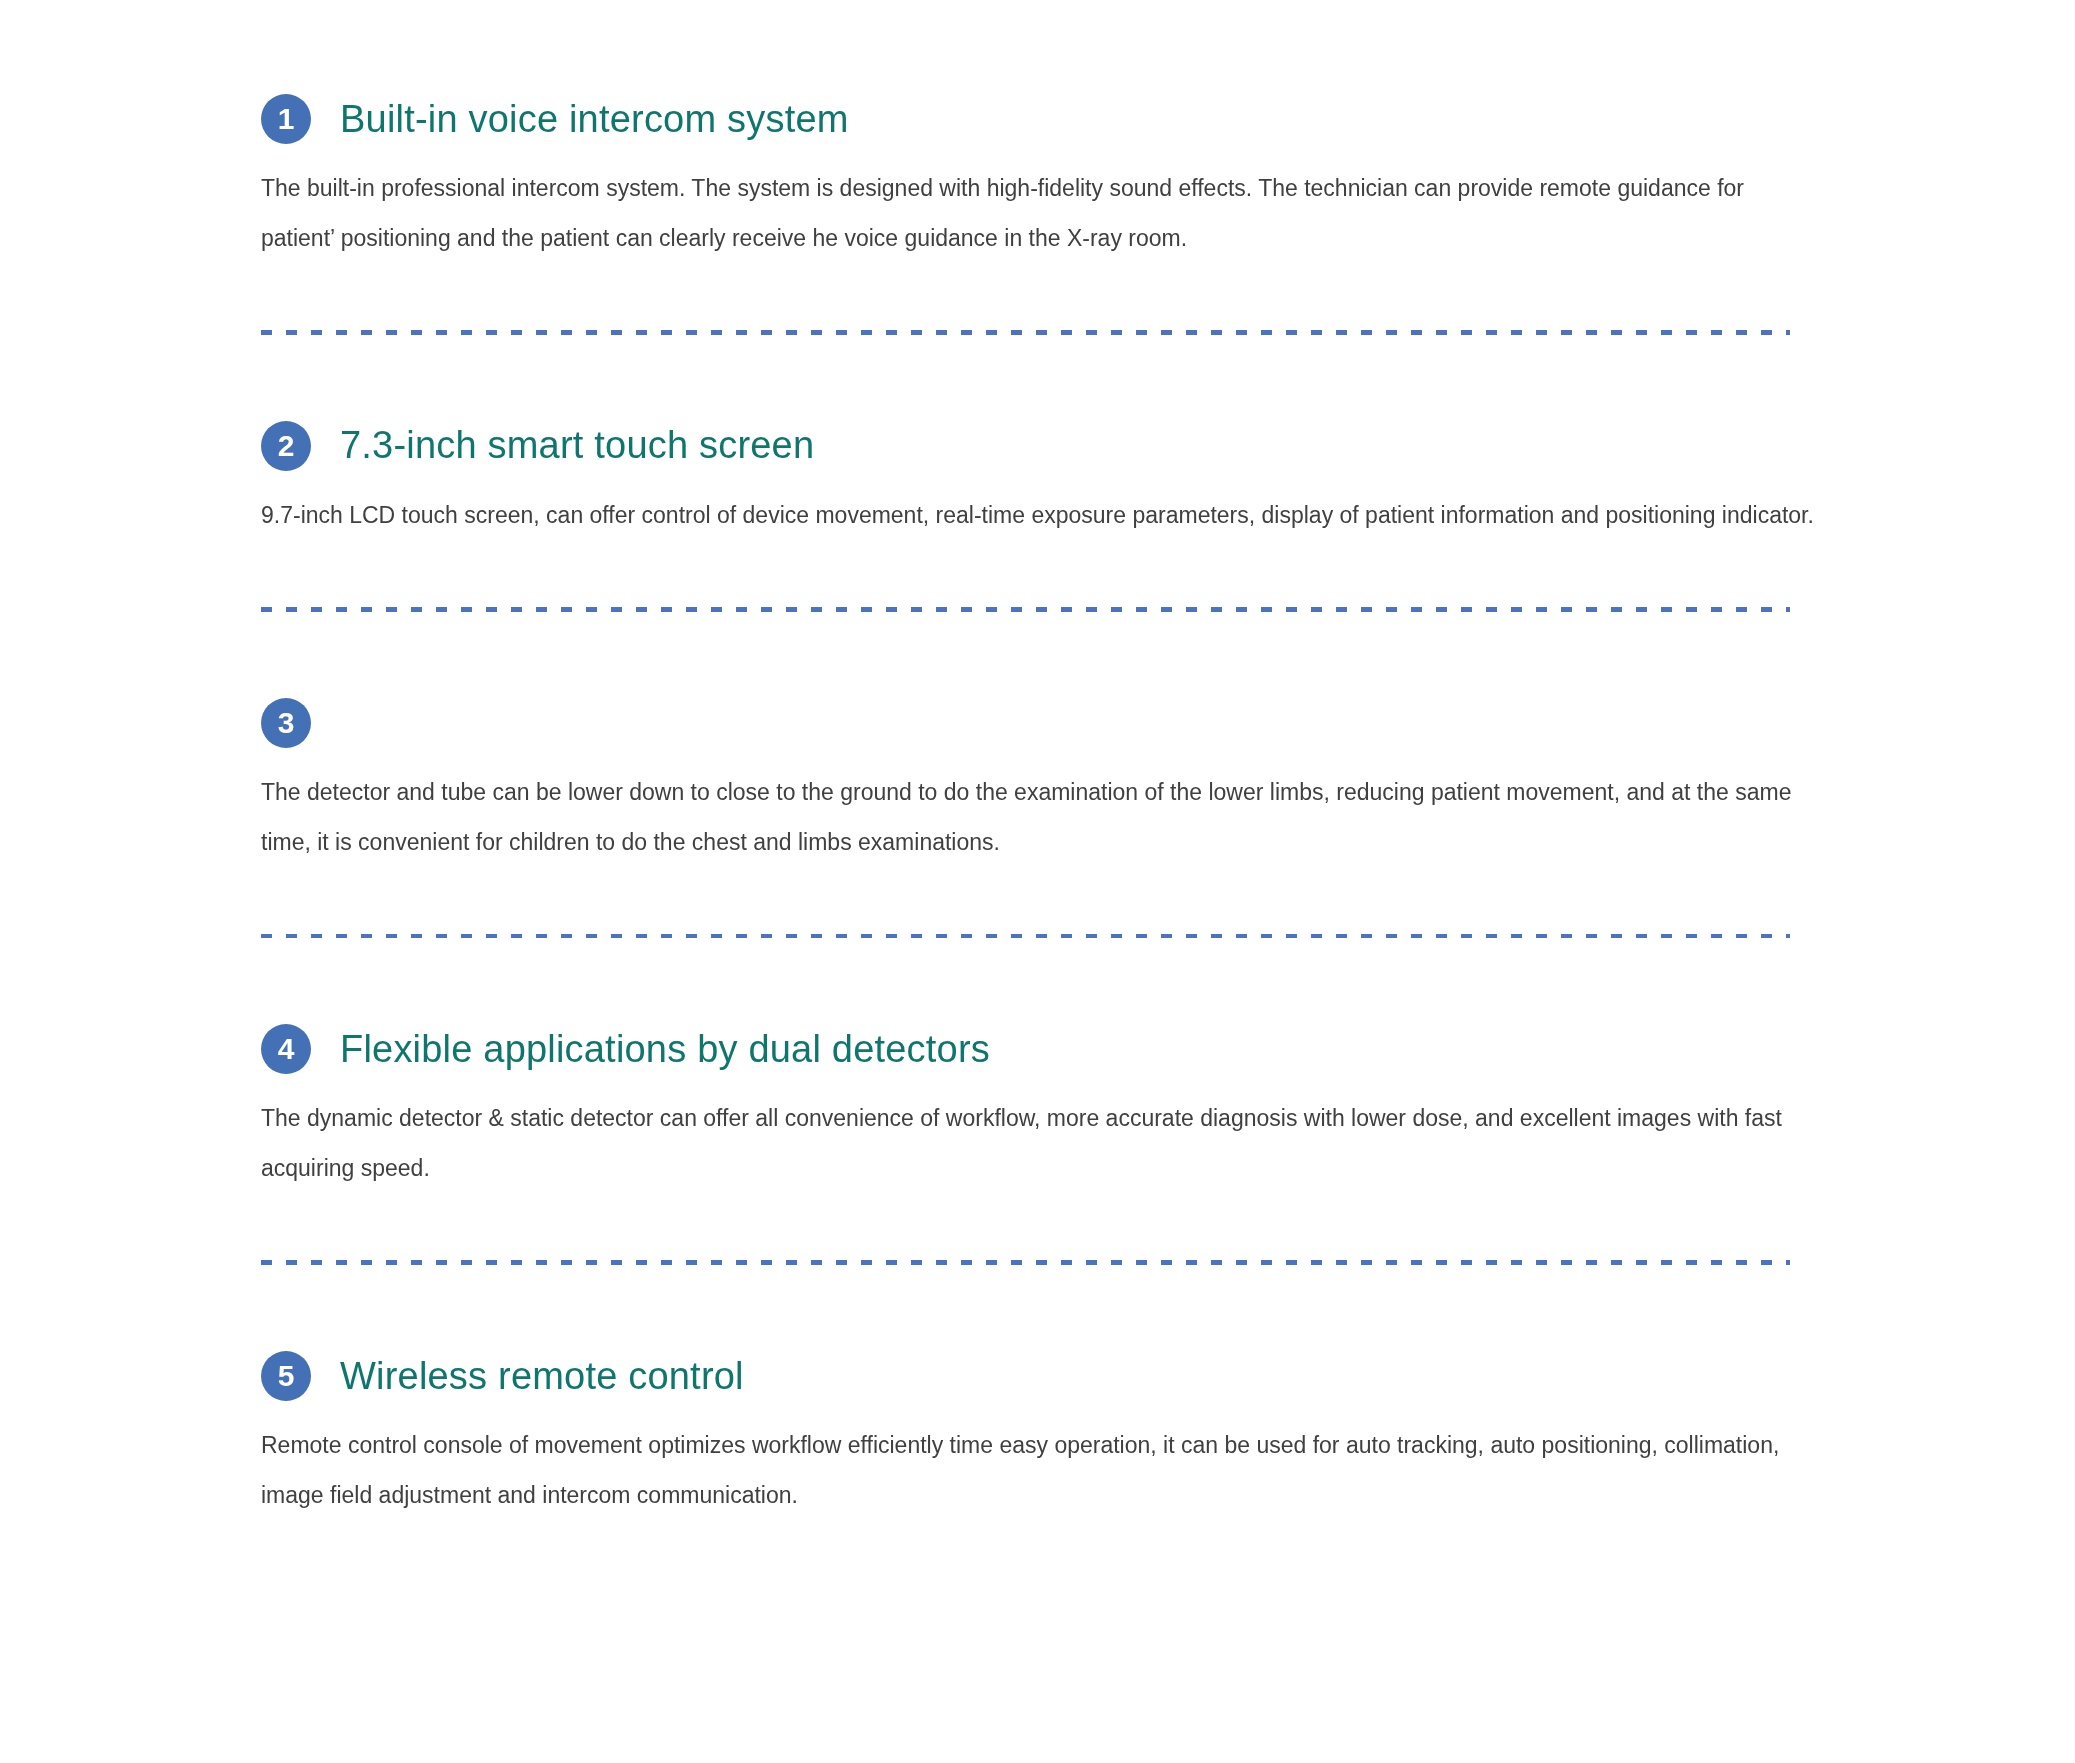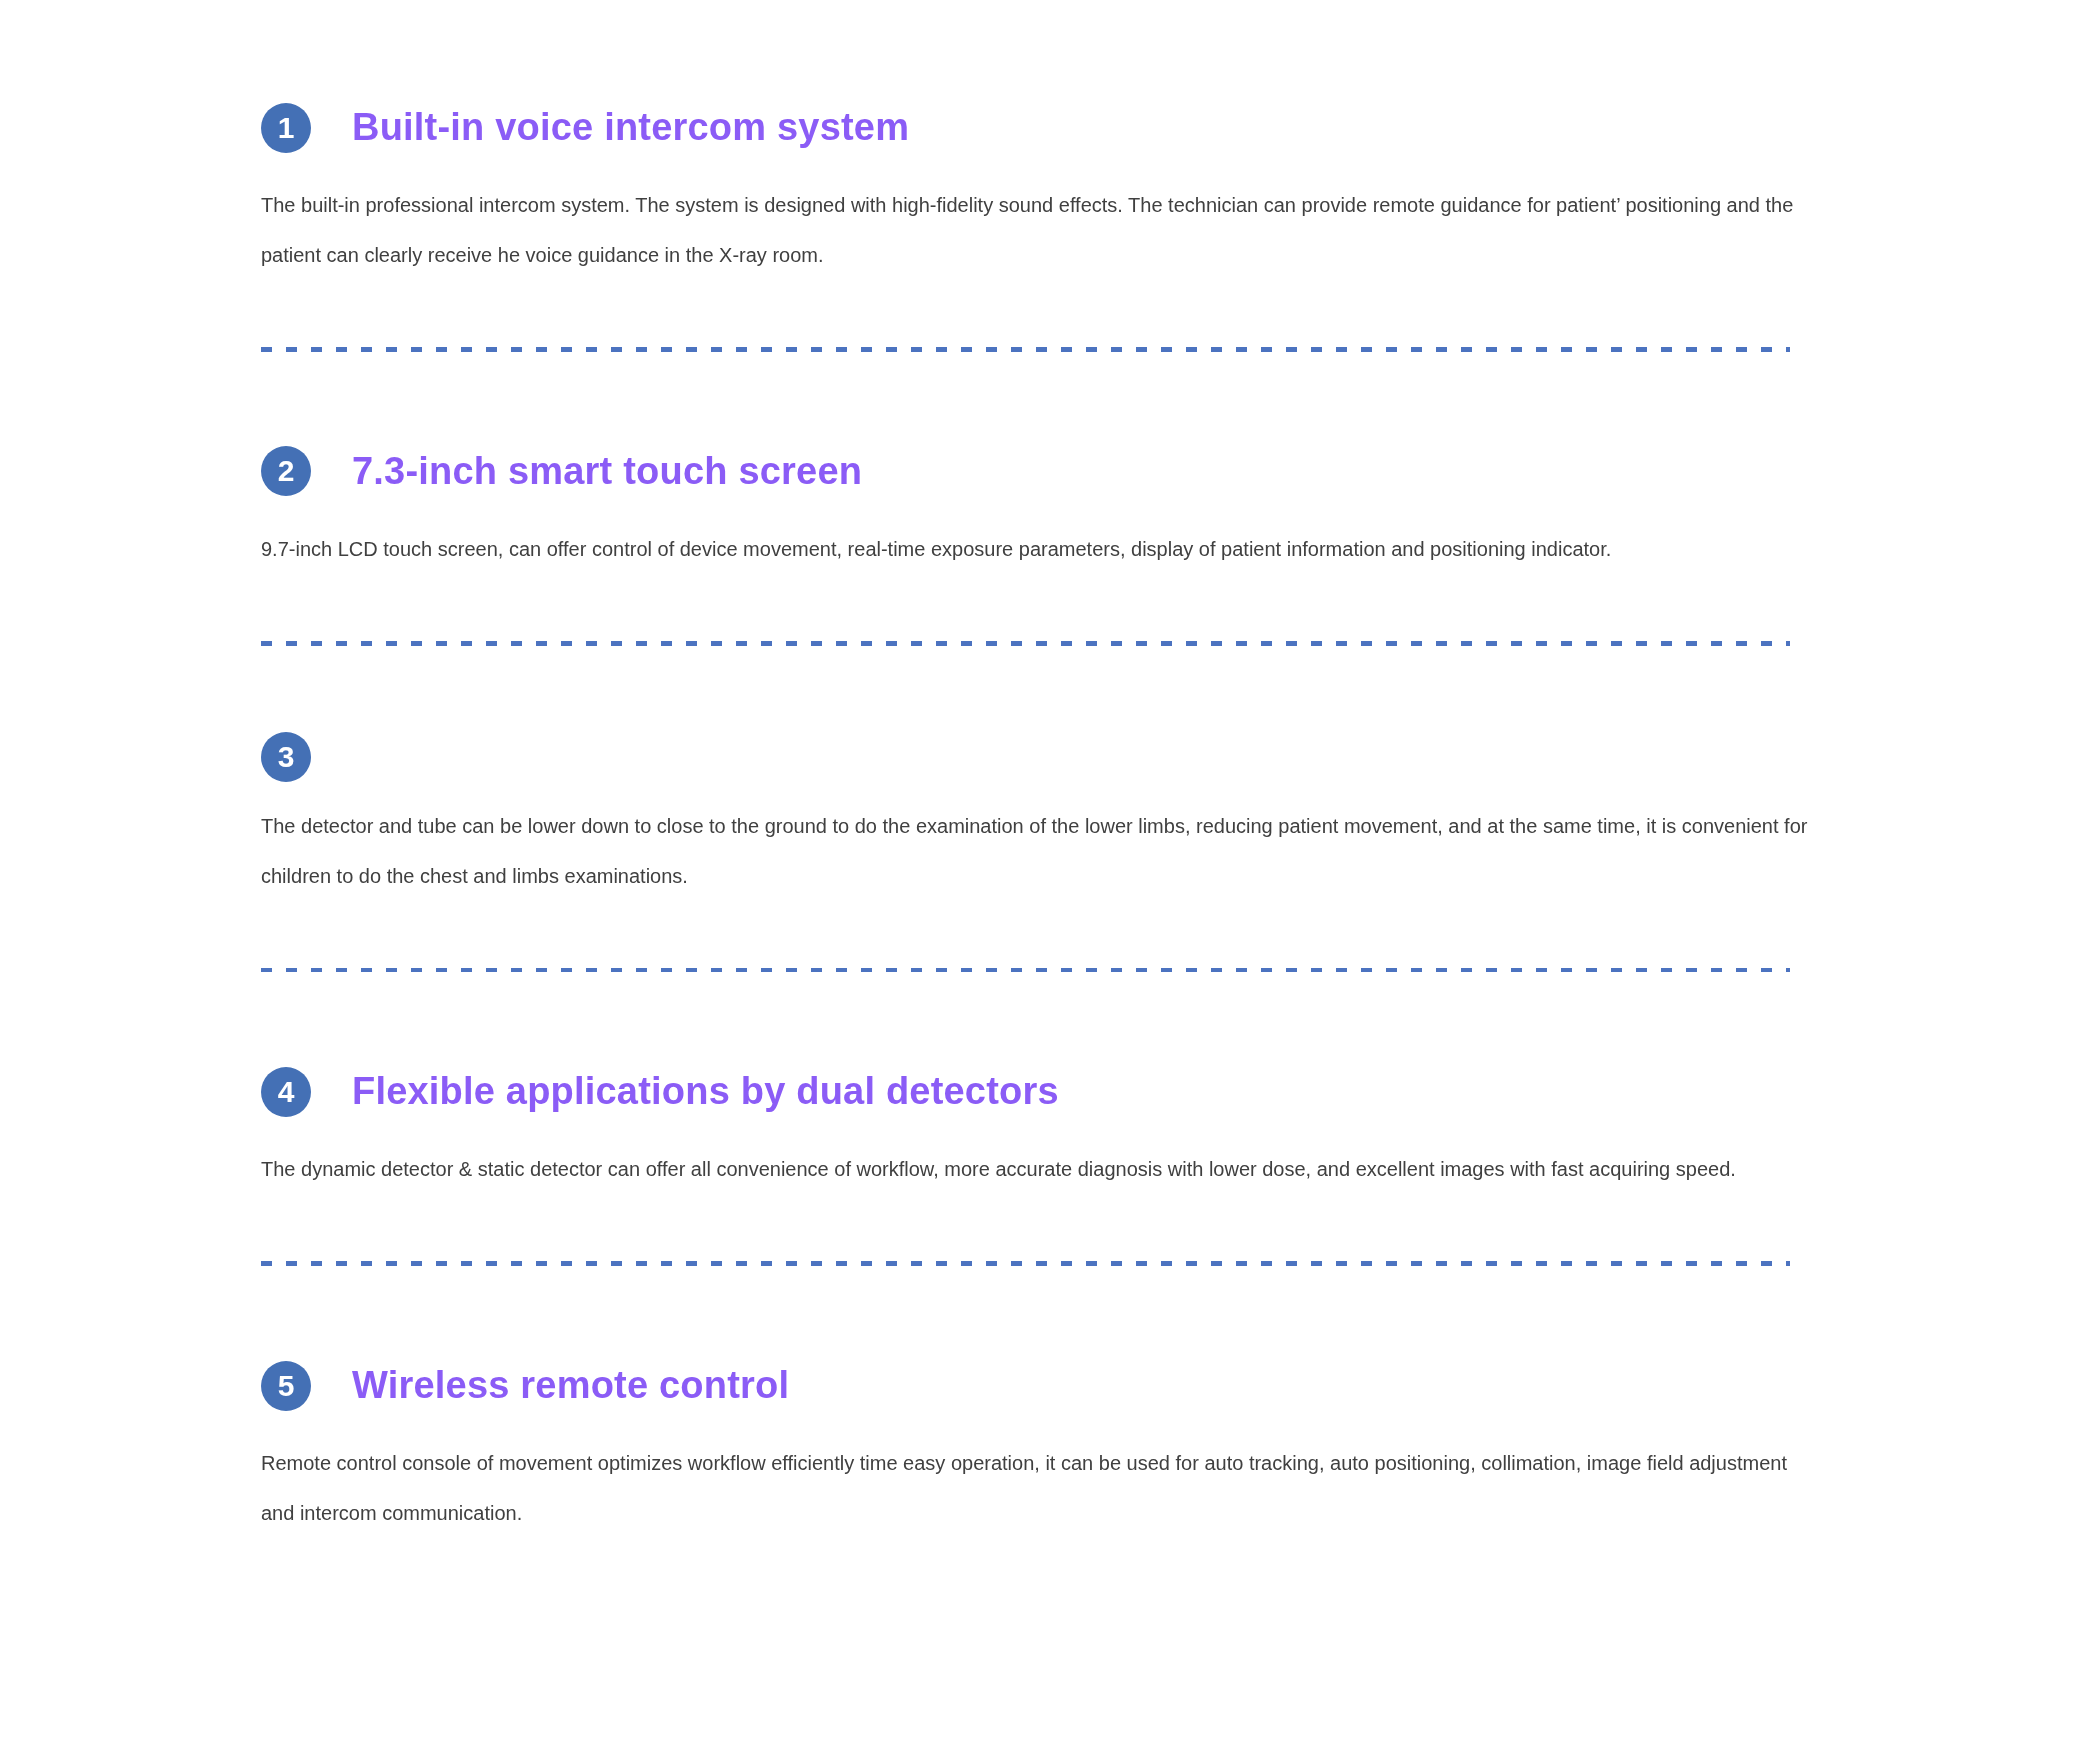--- a/index.html
+++ b/index.html
@@ -33,30 +33,30 @@
     background: #4470B5;
     color: #ffffff;
     font-size: 30px;
     font-weight: 600;
     display: flex;
     align-items: center;
     justify-content: center;
     line-height: 1;
   }
   .feature-title {
-    margin: 12px;
+    margin: 0;
     font-size: 38px;
-    font-weight: 700;
-    color: #8b5cf6;
+    font-weight: 400;
+    color: #0f766e;
     letter-spacing: 0.2px;
   }
   .feature-body {
     margin: 19px 0 0 0;
     max-width: 1556px;
-    font-size: 20px;
+    font-size: 23px;
     line-height: 50px;
     color: #404040;
     font-weight: 400;
   }
   .divider {
     margin-top: 67px;
     width: 1529px;
     height: 4.8px;
     background-image: repeating-linear-gradient(
       to right,

